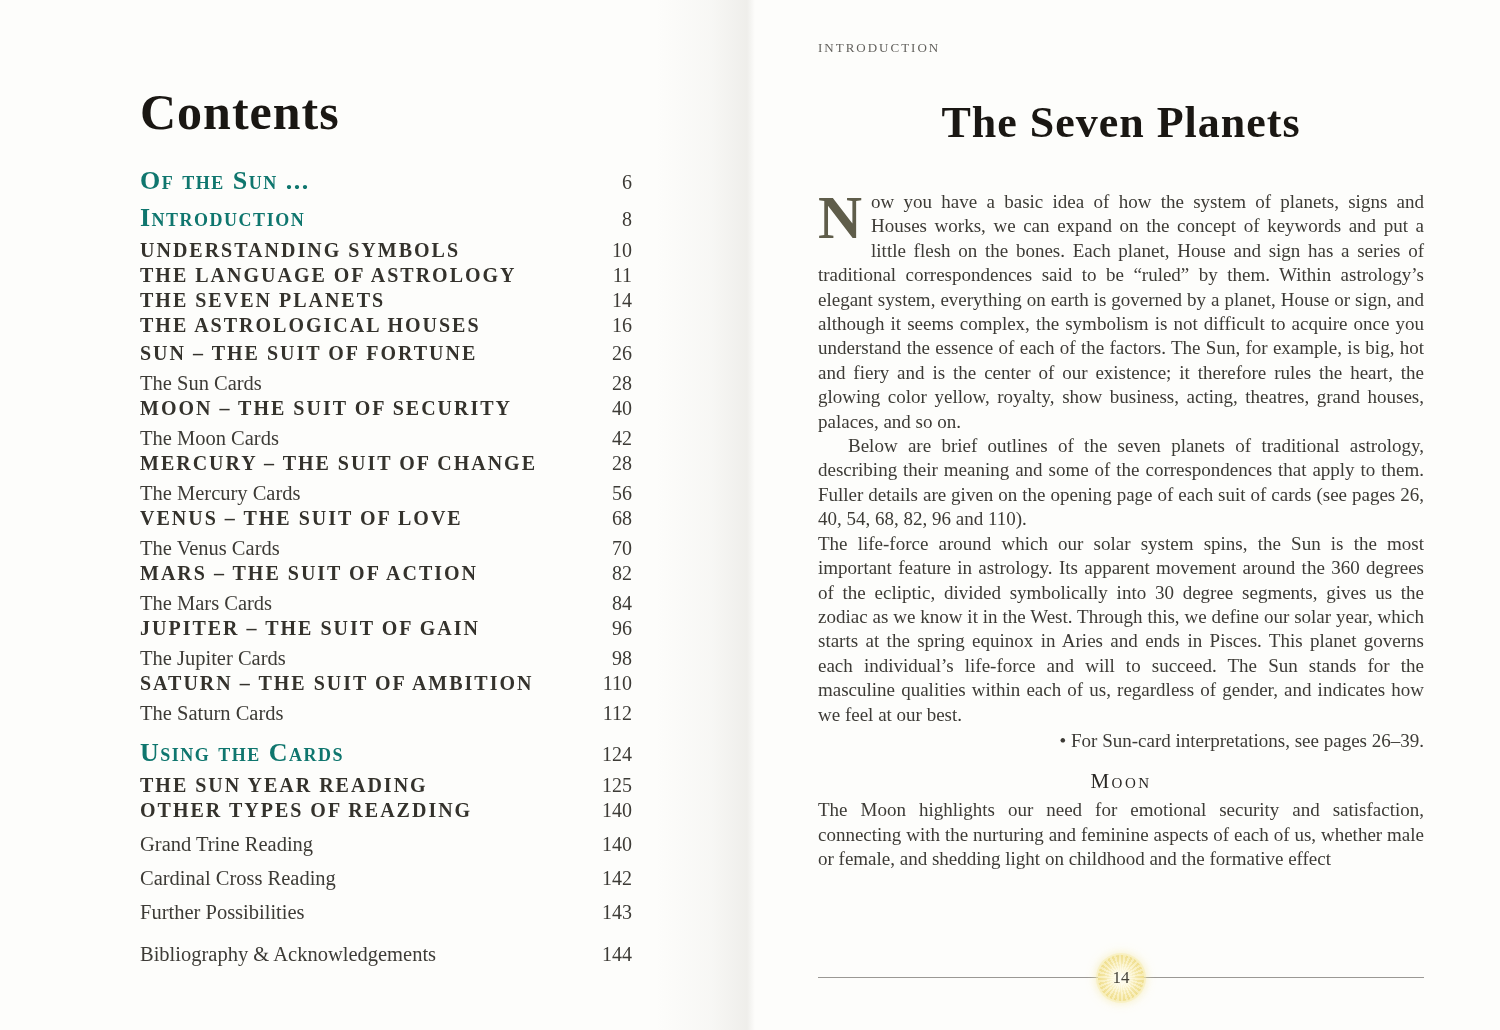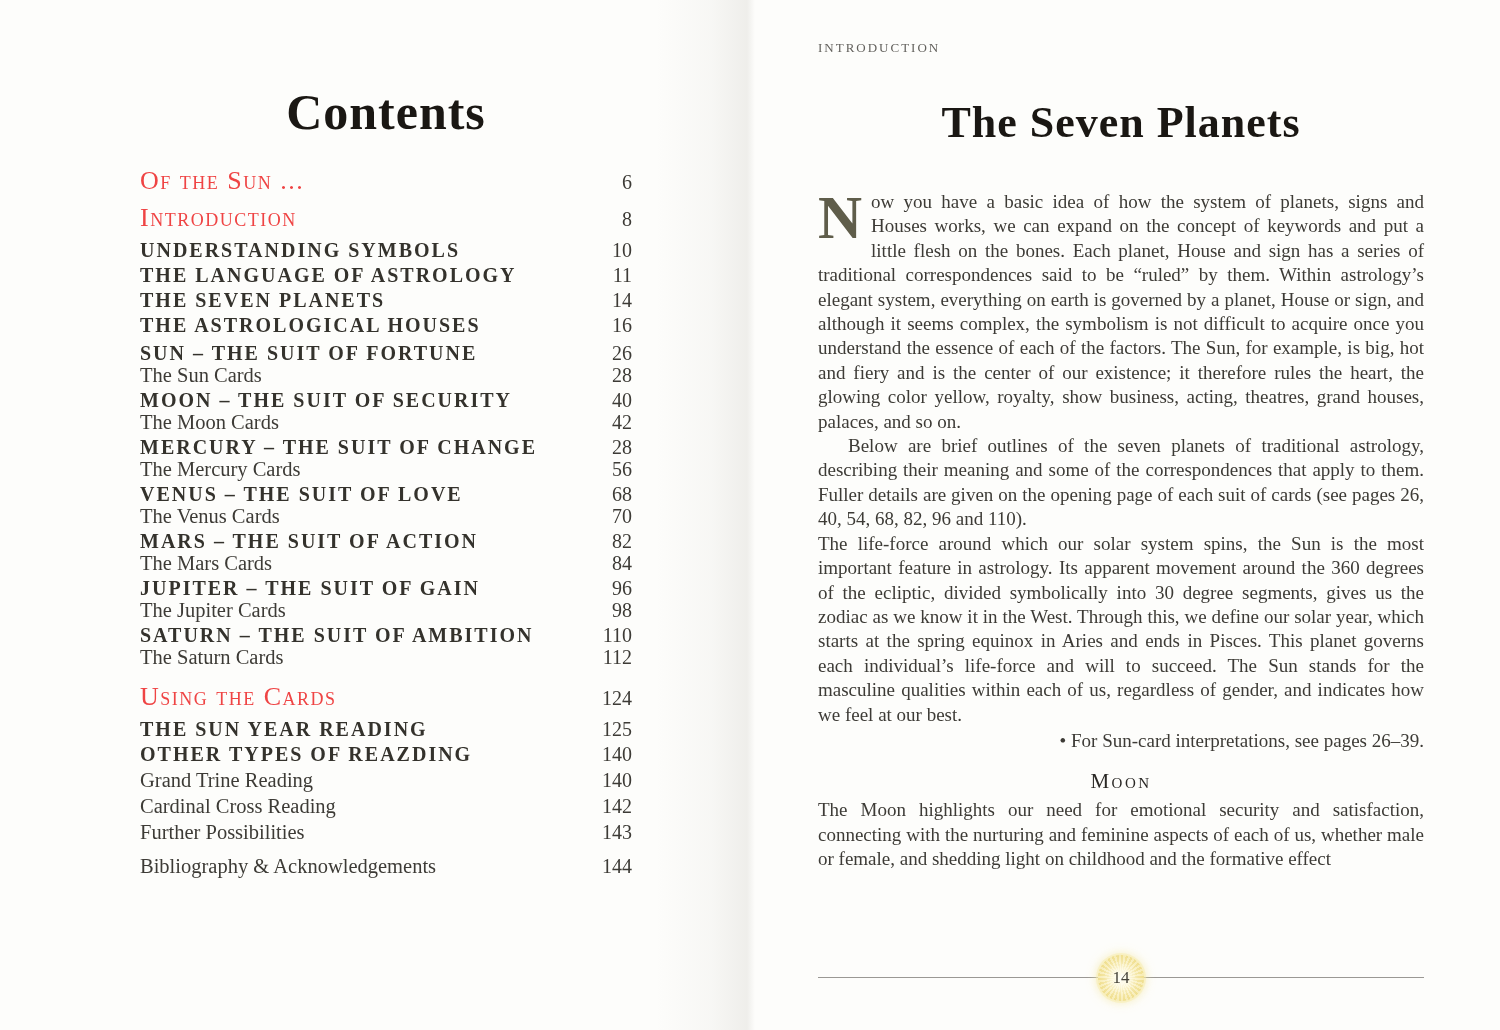--- a/index.html
+++ b/index.html
@@ -11,33 +11,33 @@
   .gutter{
     position:absolute;left:655px;top:0;width:100px;height:100%;
     background:linear-gradient(to right,
       rgba(110,105,90,0) 0%,rgba(110,105,90,0.04) 55%,
       rgba(110,105,90,0.10) 92%,rgba(255,255,255,0) 100%);
   }
 
   
   .page-left{position:absolute;left:140px;top:84px;width:492px;}
   .toc-title{
-    margin:0 0 26px 0;text-align:center;font-weight:bold;
+    margin:0 0 26px 0;text-align:left;font-weight:bold;
     font-size:50px;line-height:56px;letter-spacing:1px;color:var(--heading-text,#1a1713);
   }
   .toc-row{display:flex;justify-content:space-between;align-items:baseline;}
   .toc-row .num{font-size:20px;line-height:20px;color:var(--body-text,#3d3b36);}
   .row-head .label{
     font-variant:small-caps;font-size:26px;line-height:30px;
-    letter-spacing:1.5px;color:#ef4444;
+    letter-spacing:1.5px;color:#0f766e;font-weight:bold;
   }
   .row-caps .label{
     font-size:20px;line-height:21px;letter-spacing:2px;color:var(--caps-text,#34322c);font-weight:bold;
   }
-  .row-mixed .label{font-size:20.5px;line-height:22px;color:var(--body-text,#3d3b36);}
+  .row-mixed .label{font-size:20.5px;line-height:22px;color:var(--body-text,#3d3b36);margin-top:8px;}
   .gap-sm{margin-top:4px;}
   .gap-md{margin-top:7px;}
   .gap-lg{margin-top:14px;}
   .gap-xl{margin-top:12px;text-align:right;}
 
   
   .page-right{position:absolute;left:818px;top:40px;width:606px;}
   .running-head{
     font-size:13px;line-height:16px;letter-spacing:2px;color:var(--running-head,#63615d);
   }

